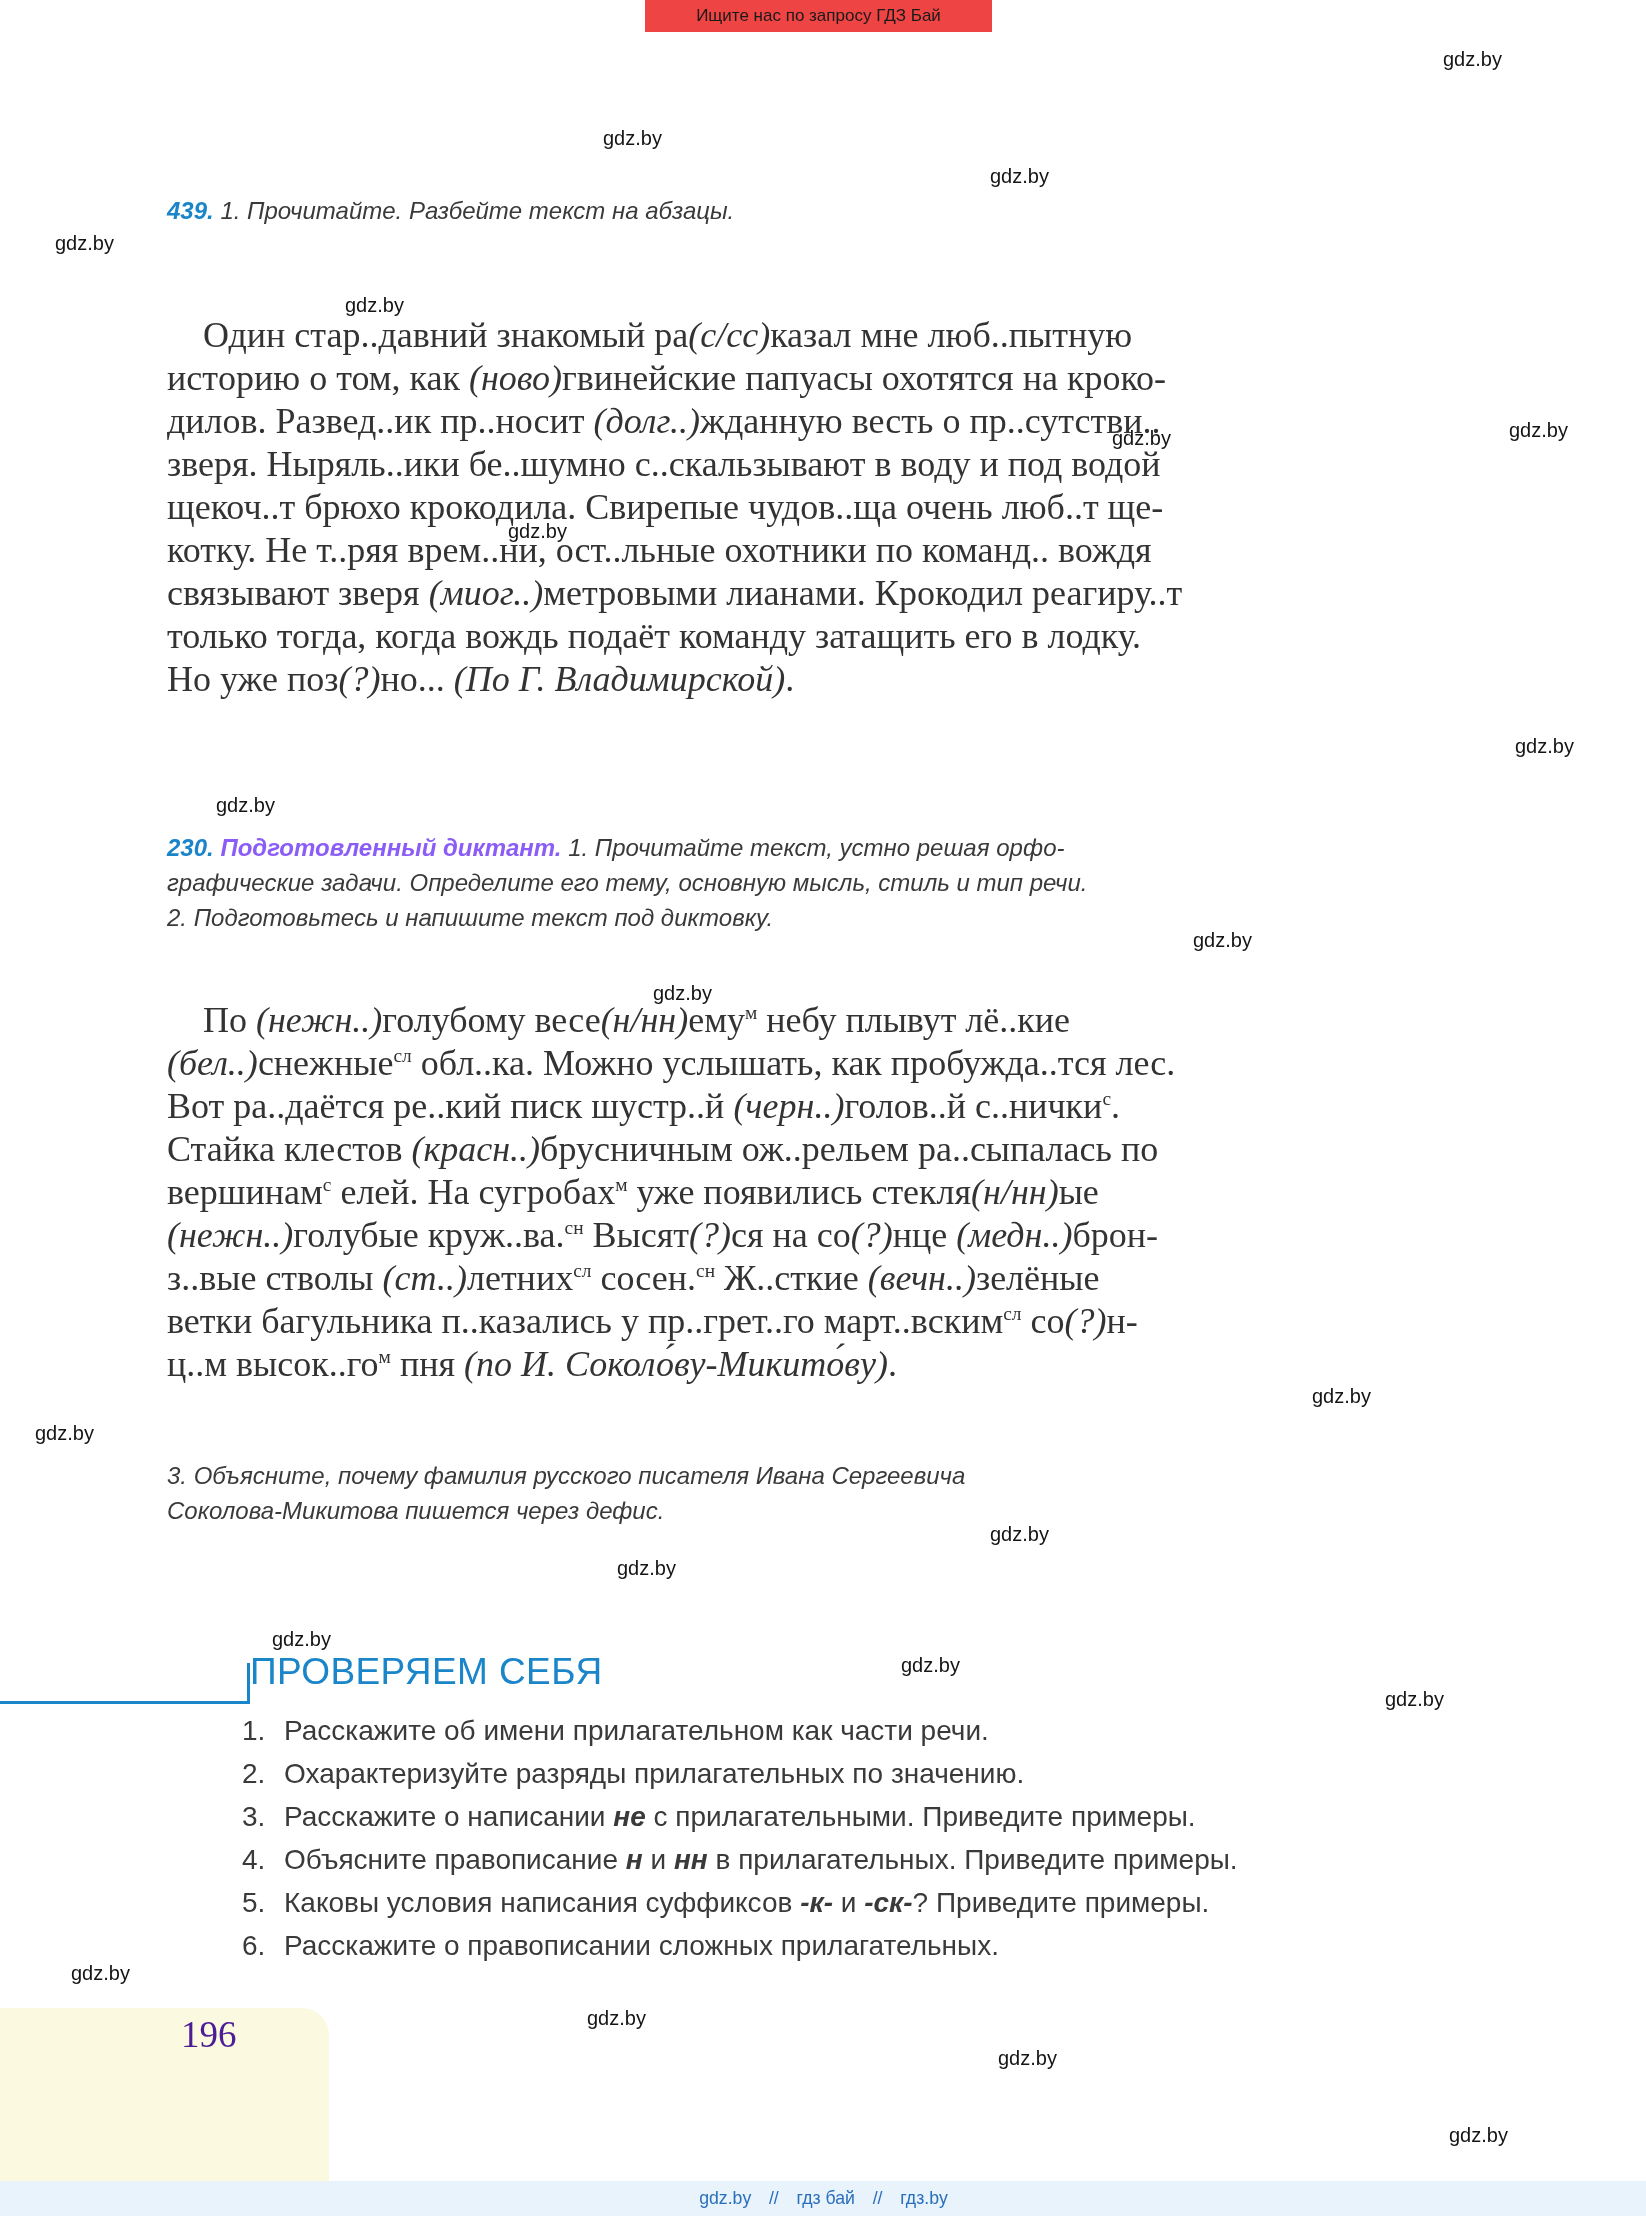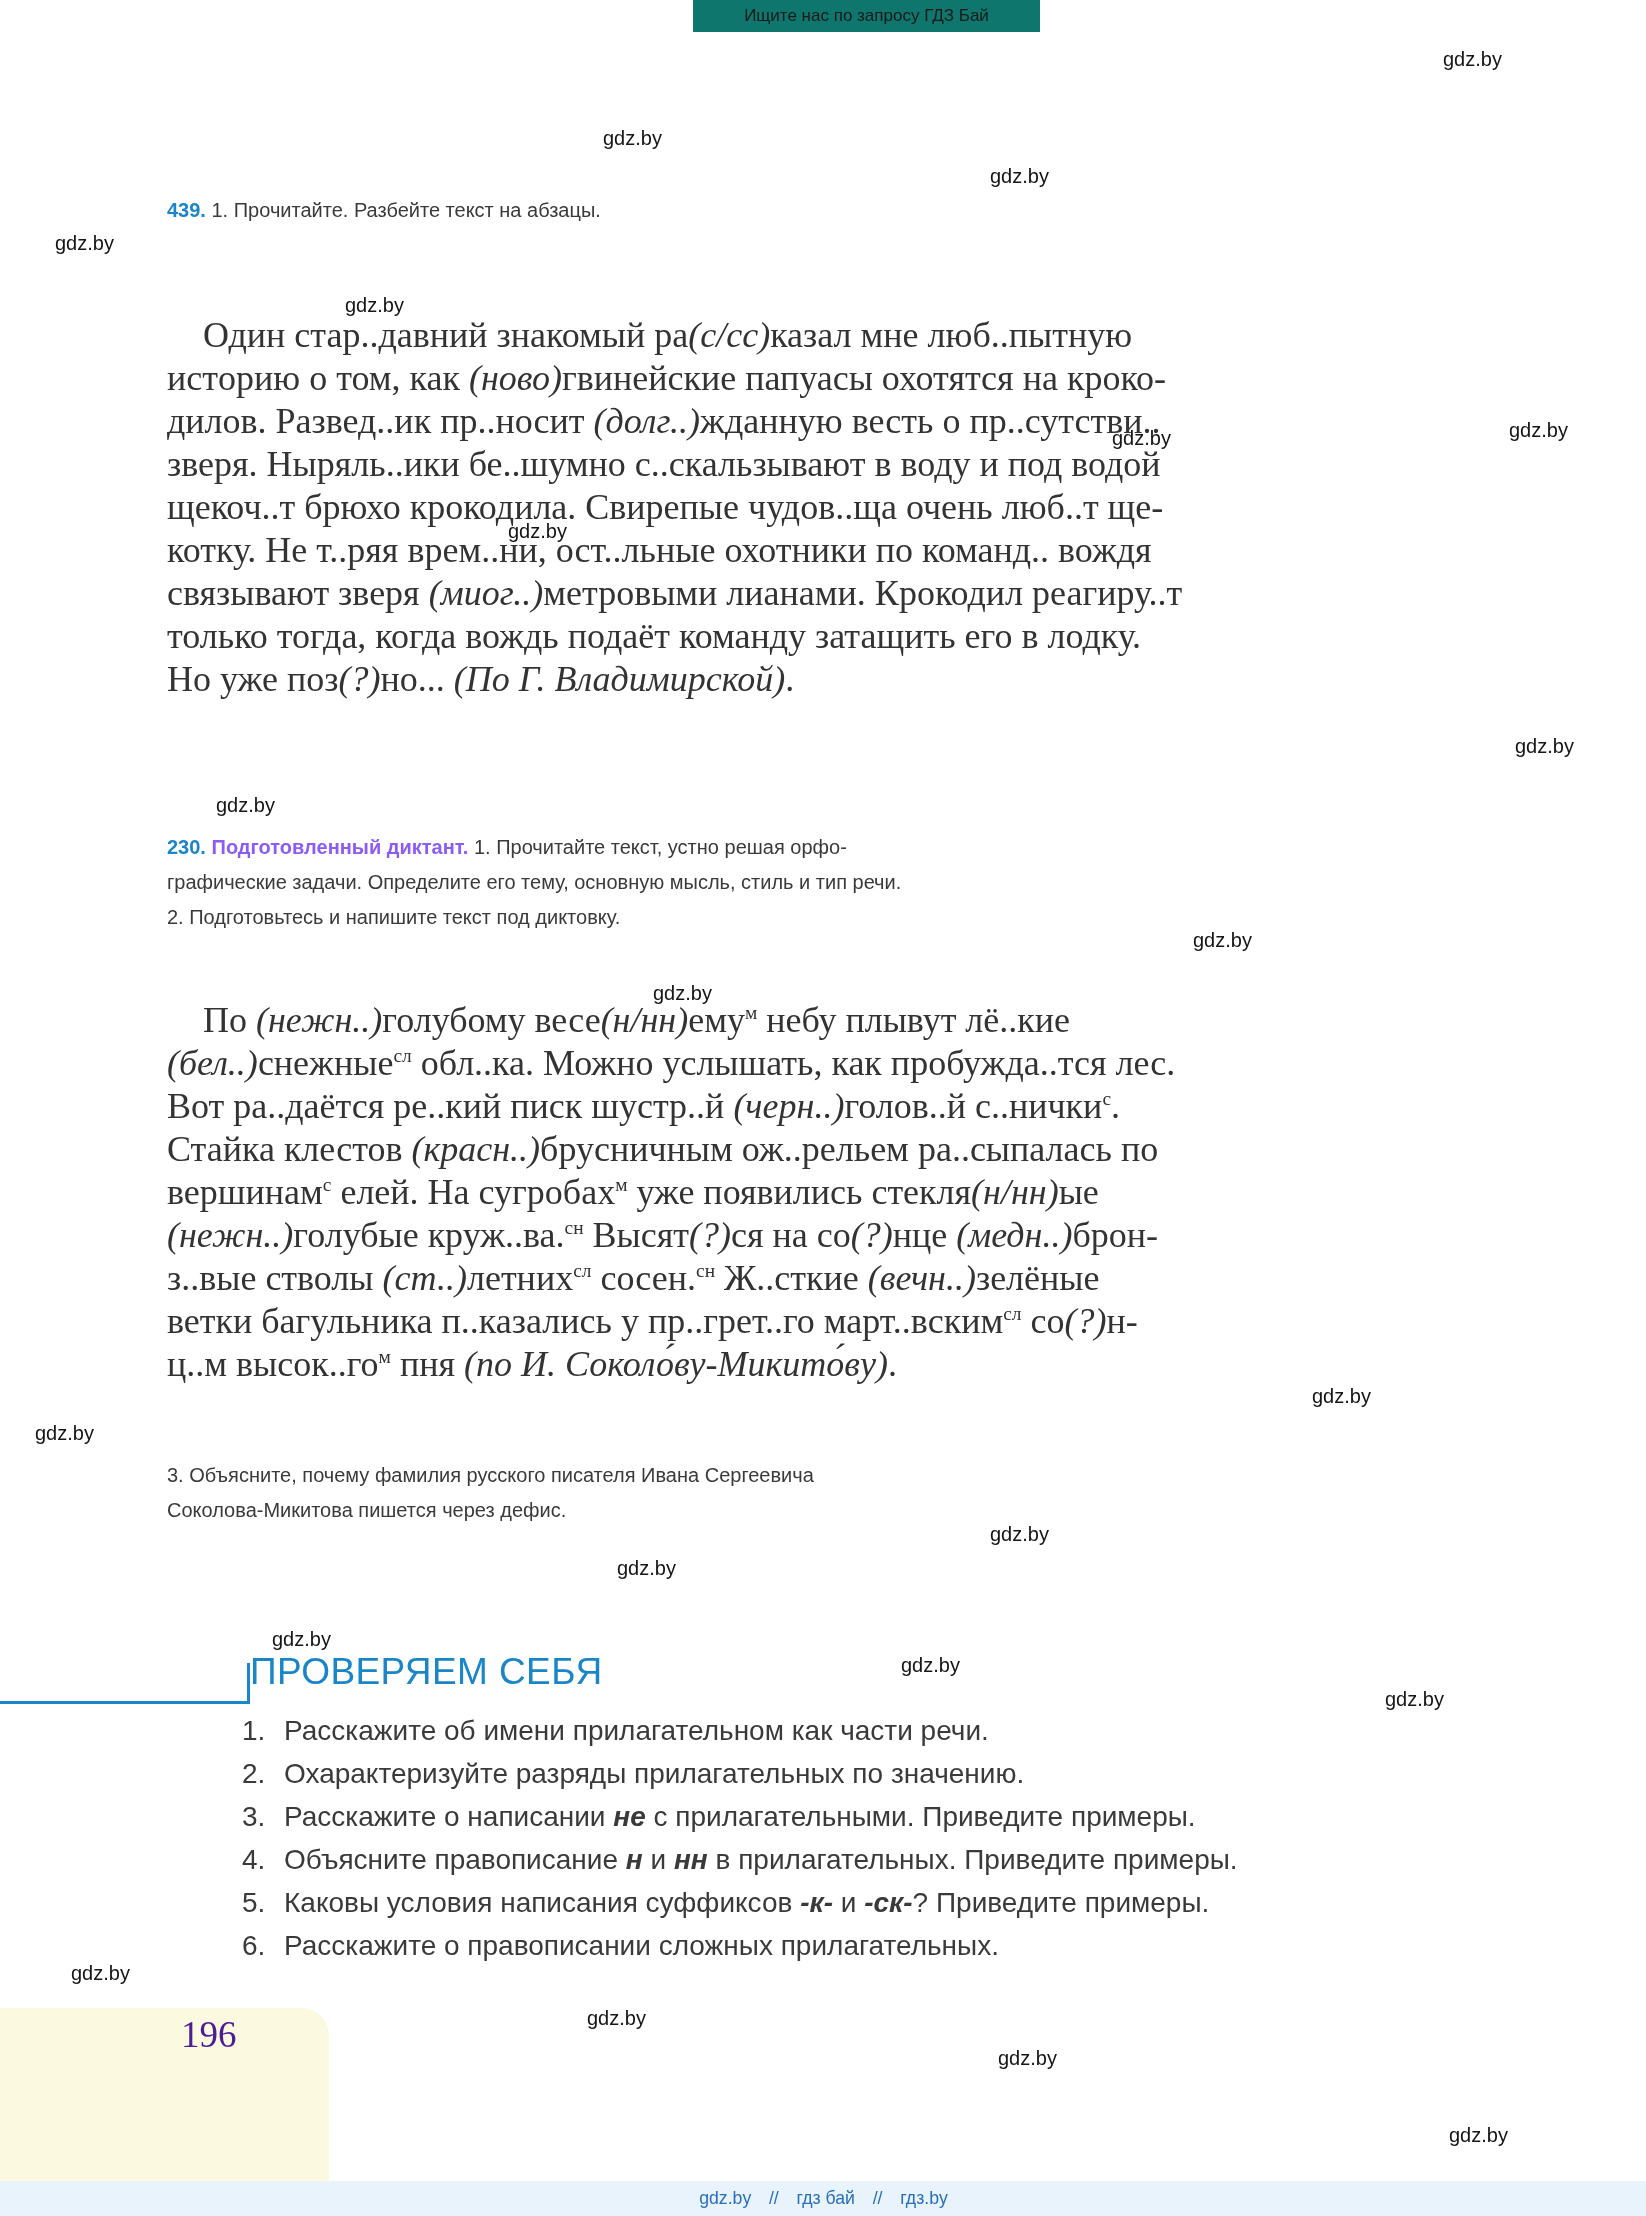--- a/index.html
+++ b/index.html
@@ -9,22 +9,22 @@
     font-family:"Liberation Sans", sans-serif;
     position:relative;
     overflow:hidden;
     color:#3a3a3a;
   }
   .page { position:absolute; inset:0; }
 
   
   .topbar {
     position:absolute; left:645px; top:0px; width:347px; height:32px;
-    background:#0f766e;
-    display:flex; align-items:center; justify-content:center;margin-left:48px;
+    background:#ef4444;
+    display:flex; align-items:center; justify-content:center;
   }
   .topbar span {
     font-size:17px; color:#1a1a1a; font-weight:400;
     font-family:"Liberation Sans", sans-serif;
   }
 
   
   .bottombar {
     position:absolute; left:0px; top:2181px; width:1647px; height:35px;
     background:#e8f3fb;
@@ -52,25 +52,26 @@
   }
 
   
   .content {
     position:absolute; left:167px; top:193px; width:1348px;
   }
 
   
   .instr {
     font-family:"Liberation Sans", sans-serif;
-    font-size:20px;
+    font-size:24px;
     line-height:35px;
     color:#3a3a3a;
     text-align:justify;
     text-justify:inter-word;
+    font-style:italic;
   }
   .instr .num {
     color:#1a85c8; font-weight:bold;
   }
   .instr b { font-weight:bold; color:#8b5cf6; }
 
   
   .serif {
     font-family:"Liberation Serif", serif;
     font-size:36px;

